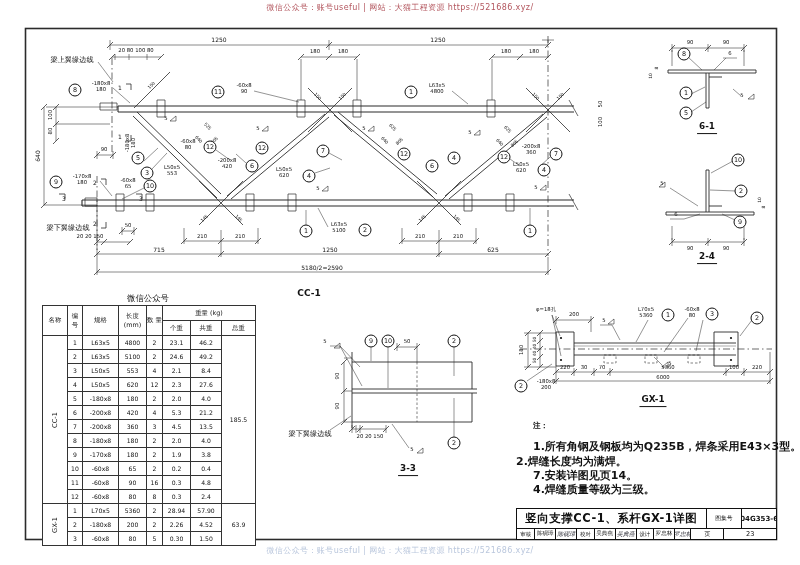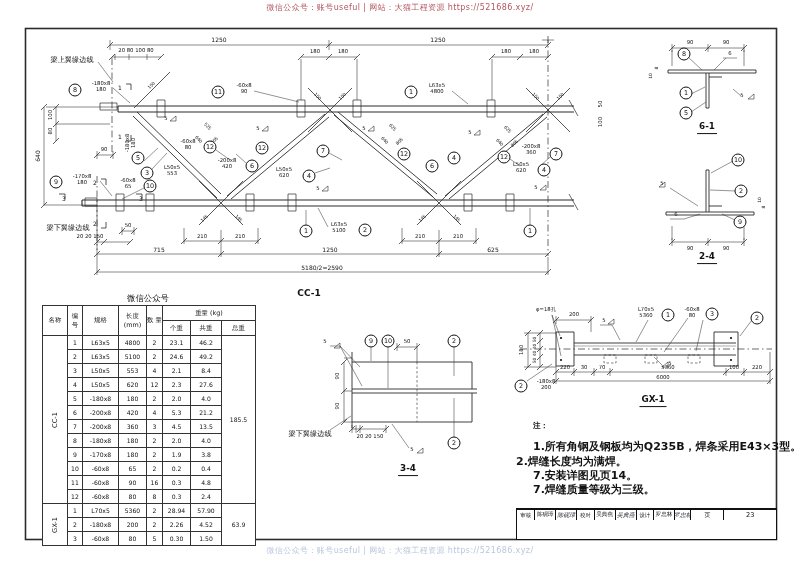--- a/index.html
+++ b/index.html
@@ -208,21 +208,21 @@
   <b class="co" style="left:371px;top:341px">9</b>
   <b class="co" style="left:388px;top:341px">10</b>
   <b class="t t5" style="left:407px;top:342px">50</b>
   <b class="co" style="left:454px;top:341px">2</b>
   <b class="co" style="left:454px;top:443px">2</b>
   <b class="t t5 v" style="left:338px;top:376px">90</b>
   <b class="t t5 v" style="left:338px;top:406px">90</b>
   <b class="t t7" style="left:310px;top:434px">梁下翼缘边线</b>
   <b class="t t5" style="left:370px;top:437px">20 20 150</b>
   <b class="t t5" style="left:412px;top:450px">5</b>
-  <b class="t ti" style="left:408px;top:470px">3-4</b>
+  <b class="t ti" style="left:408px;top:470px">3-3</b>
 
   <b class="t t5" style="left:546px;top:310px">φ=18孔</b>
   <b class="t t5" style="left:574px;top:315px">200</b>
   <b class="t t5" style="left:604px;top:321px">5</b>
   <b class="t sp" style="left:646px;top:312px">L70x5
 5360</b>
   <b class="co" style="left:668px;top:315px">1</b>
   <b class="t sp" style="left:692px;top:312px">-60x8
 80</b>
   <b class="co" style="left:712px;top:314px">3</b>
@@ -239,21 +239,21 @@
   <b class="co" style="left:521px;top:386px">2</b>
   <b class="t sp" style="left:546px;top:384px">-180x8
 200</b>
   <b class="t t5" style="left:670px;top:364px">5</b>
   <b class="t ti" style="left:653px;top:401px">GX-1</b>
 
   <b class="note h" style="left:533px;top:421px">注：</b>
   <b class="note" style="left:533px;top:439px">1.所有角钢及钢板均为Q235B，焊条采用E43×3型。</b>
   <b class="note" style="left:516px;top:454px">2.焊缝长度均为满焊。</b>
   <b class="note" style="left:533px;top:468px">7.安装详图见页14。</b>
-  <b class="note" style="left:533px;top:482px">7.焊缝质量等级为三级。</b>
+  <b class="note" style="left:533px;top:482px">4.焊缝质量等级为三级。</b>
 
   <b class="t t8" style="left:148px;top:299px">微信公众号</b>
   <table class="sched">
     <colgroup>
         <col style="width:25px">
         <col style="width:15px">
         <col style="width:36px">
         <col style="width:28px">
         <col style="width:16px">
         <col style="width:28px">
@@ -399,20 +399,25 @@
           <td>-60x8</td>
           <td>80</td>
           <td>5</td>
           <td>0.30</td>
           <td>1.50</td>
         </tr>
   </tbody>
     </table>
 
   <div class="tb">
+    <div class="tbr tbr1">
+      <div class="tc big">竖向支撑CC-1、系杆GX-1详图</div>
+      <div class="tc lab">图集号</div>
+      <div class="tc val">04G353-6</div>
+    </div>
     <div class="tbr tbr2">
       <div class="tc s1">审核</div>
       <div class="tc s2">陈砚璋</div>
       <div class="tc sg">陈砚璋</div>
       <div class="tc s1">校对</div>
       <div class="tc s2">吴典燕</div>
       <div class="tc sg">吴典燕</div>
       <div class="tc s1">设计</div>
       <div class="tc s2">罗忠林</div>
       <div class="tc s3">罗忠林</div>

